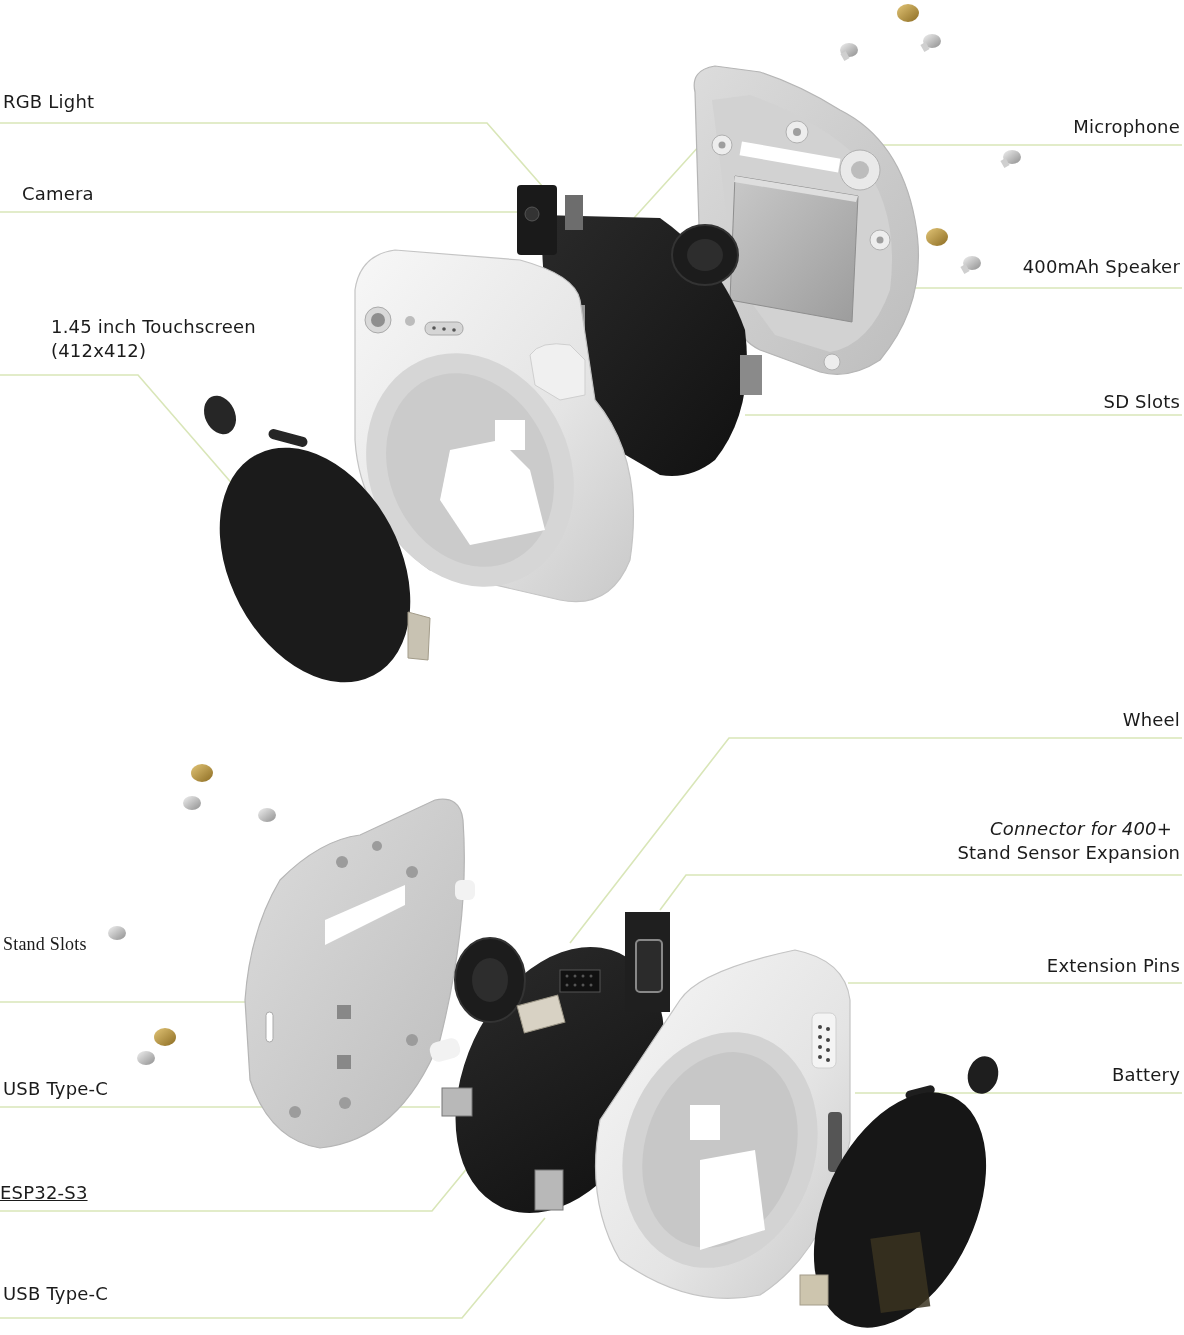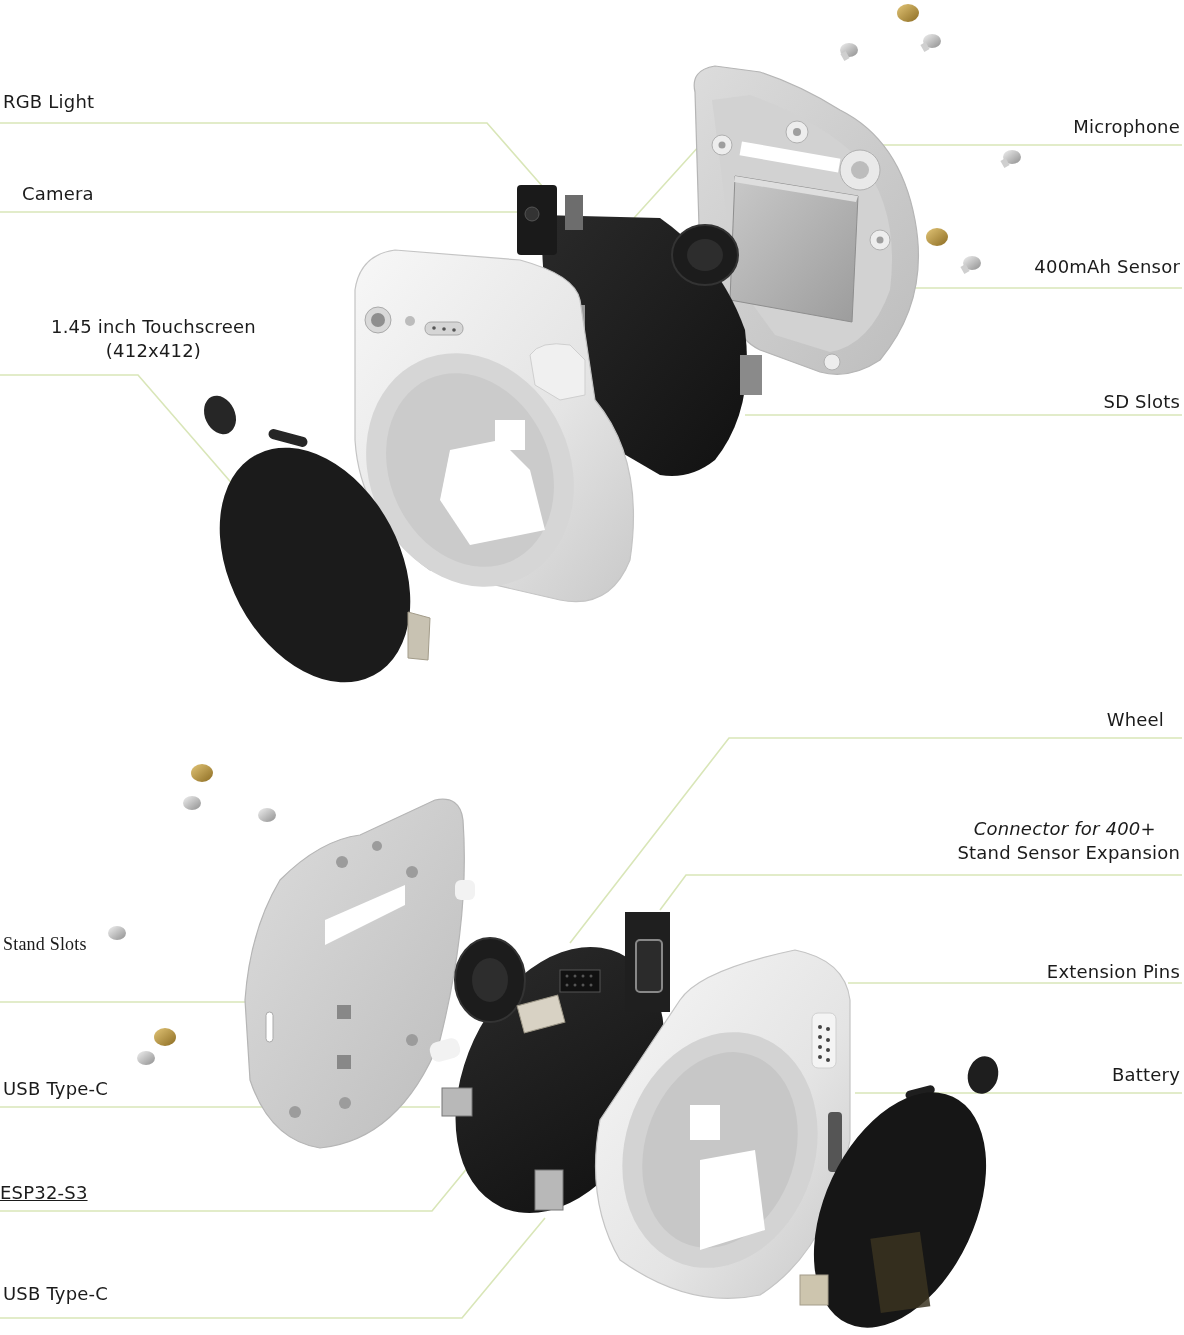--- a/index.html
+++ b/index.html
@@ -1,20 +1,20 @@
 <!DOCTYPE html>
 <html><head>
 <meta charset="utf-8">
 <style>
   html, body { margin: 0; padding: 0; background: #ffffff; }
   body { width: 1184px; height: 1335px; position: relative; overflow: hidden;
          font-family: "DejaVu Sans", "Liberation Sans", sans-serif; color: #1a1a1a; }
   #art { position: absolute; left: 0; top: 0; width: 1184px; height: 1335px; }
-  .label { position: absolute; font-size: 18px; line-height: 24px; white-space: nowrap; color: #1b1b1b; letter-spacing: 0.2px; text-align: center; }
-  .label.right { }
+  .label { position: absolute; font-size: 18px; line-height: 24px; white-space: nowrap; color: #1b1b1b; letter-spacing: 0.2px; }
+  .label.right { text-align: right; }
   .leader { fill: none; stroke: #d9e6b8; stroke-width: 1.6; }
 </style>
 </head>
 <body>
 
 <svg id="art" viewBox="0 0 1184 1335" xmlns="http://www.w3.org/2000/svg">
   <defs>
     <linearGradient id="gWhite" x1="0" y1="0" x2="1" y2="1">
       <stop offset="0" stop-color="#f7f7f7"></stop>
       <stop offset="0.6" stop-color="#e4e4e4"></stop>
@@ -253,27 +253,27 @@
 </svg>
 
 <div class="label" style="left:3px; top:90px;">RGB Light</div>
 <div class="label" style="left:3px; top:182px;margin-left:19px;">Camera</div>
 <div class="label" style="left:3px; top:315px;margin-left:48px;">
   <div>1.45 inch Touchscreen</div>
   <div>(412x412)</div>
 </div>
 
 <div class="label right" style="right:4px; top:115px;">Microphone</div>
-<div class="label right" style="right:4px; top:255px;">400mAh Sensor</div>
+<div class="label right" style="right:4px; top:255px;">400mAh Speaker</div>
 <div class="label right" style="right:4px; top:390px;">SD Slots</div>
 
-<div class="label right" style="right:20px; top:708px;">Wheel</div>
+<div class="label right" style="right:4px; top:708px;">Wheel</div>
 <div class="label right" style="right:4px; top:817px;">
   <div style="padding-right:8px;font-style:italic;">Connector for 400+</div>
   <div>Stand Sensor Expansion</div>
 </div>
-<div class="label right" style="right:4px; top:954px;margin-top:6px;">Extension Pins</div>
+<div class="label right" style="right:4px; top:954px;">Extension Pins</div>
 <div class="label right" style="right:4px; top:1063px;">Battery</div>
 
 <div class="label" style="left:3px; top:932px;font-family:Liberation Serif, serif;">Stand Slots</div>
 <div class="label" style="left:3px; top:1077px;">USB Type-C</div>
 <div class="label" style="left:0; top:1181px;text-decoration:underline;">ESP32-S3</div>
 <div class="label" style="left:3px; top:1282px;">USB Type-C</div>
 
 </body></html>

